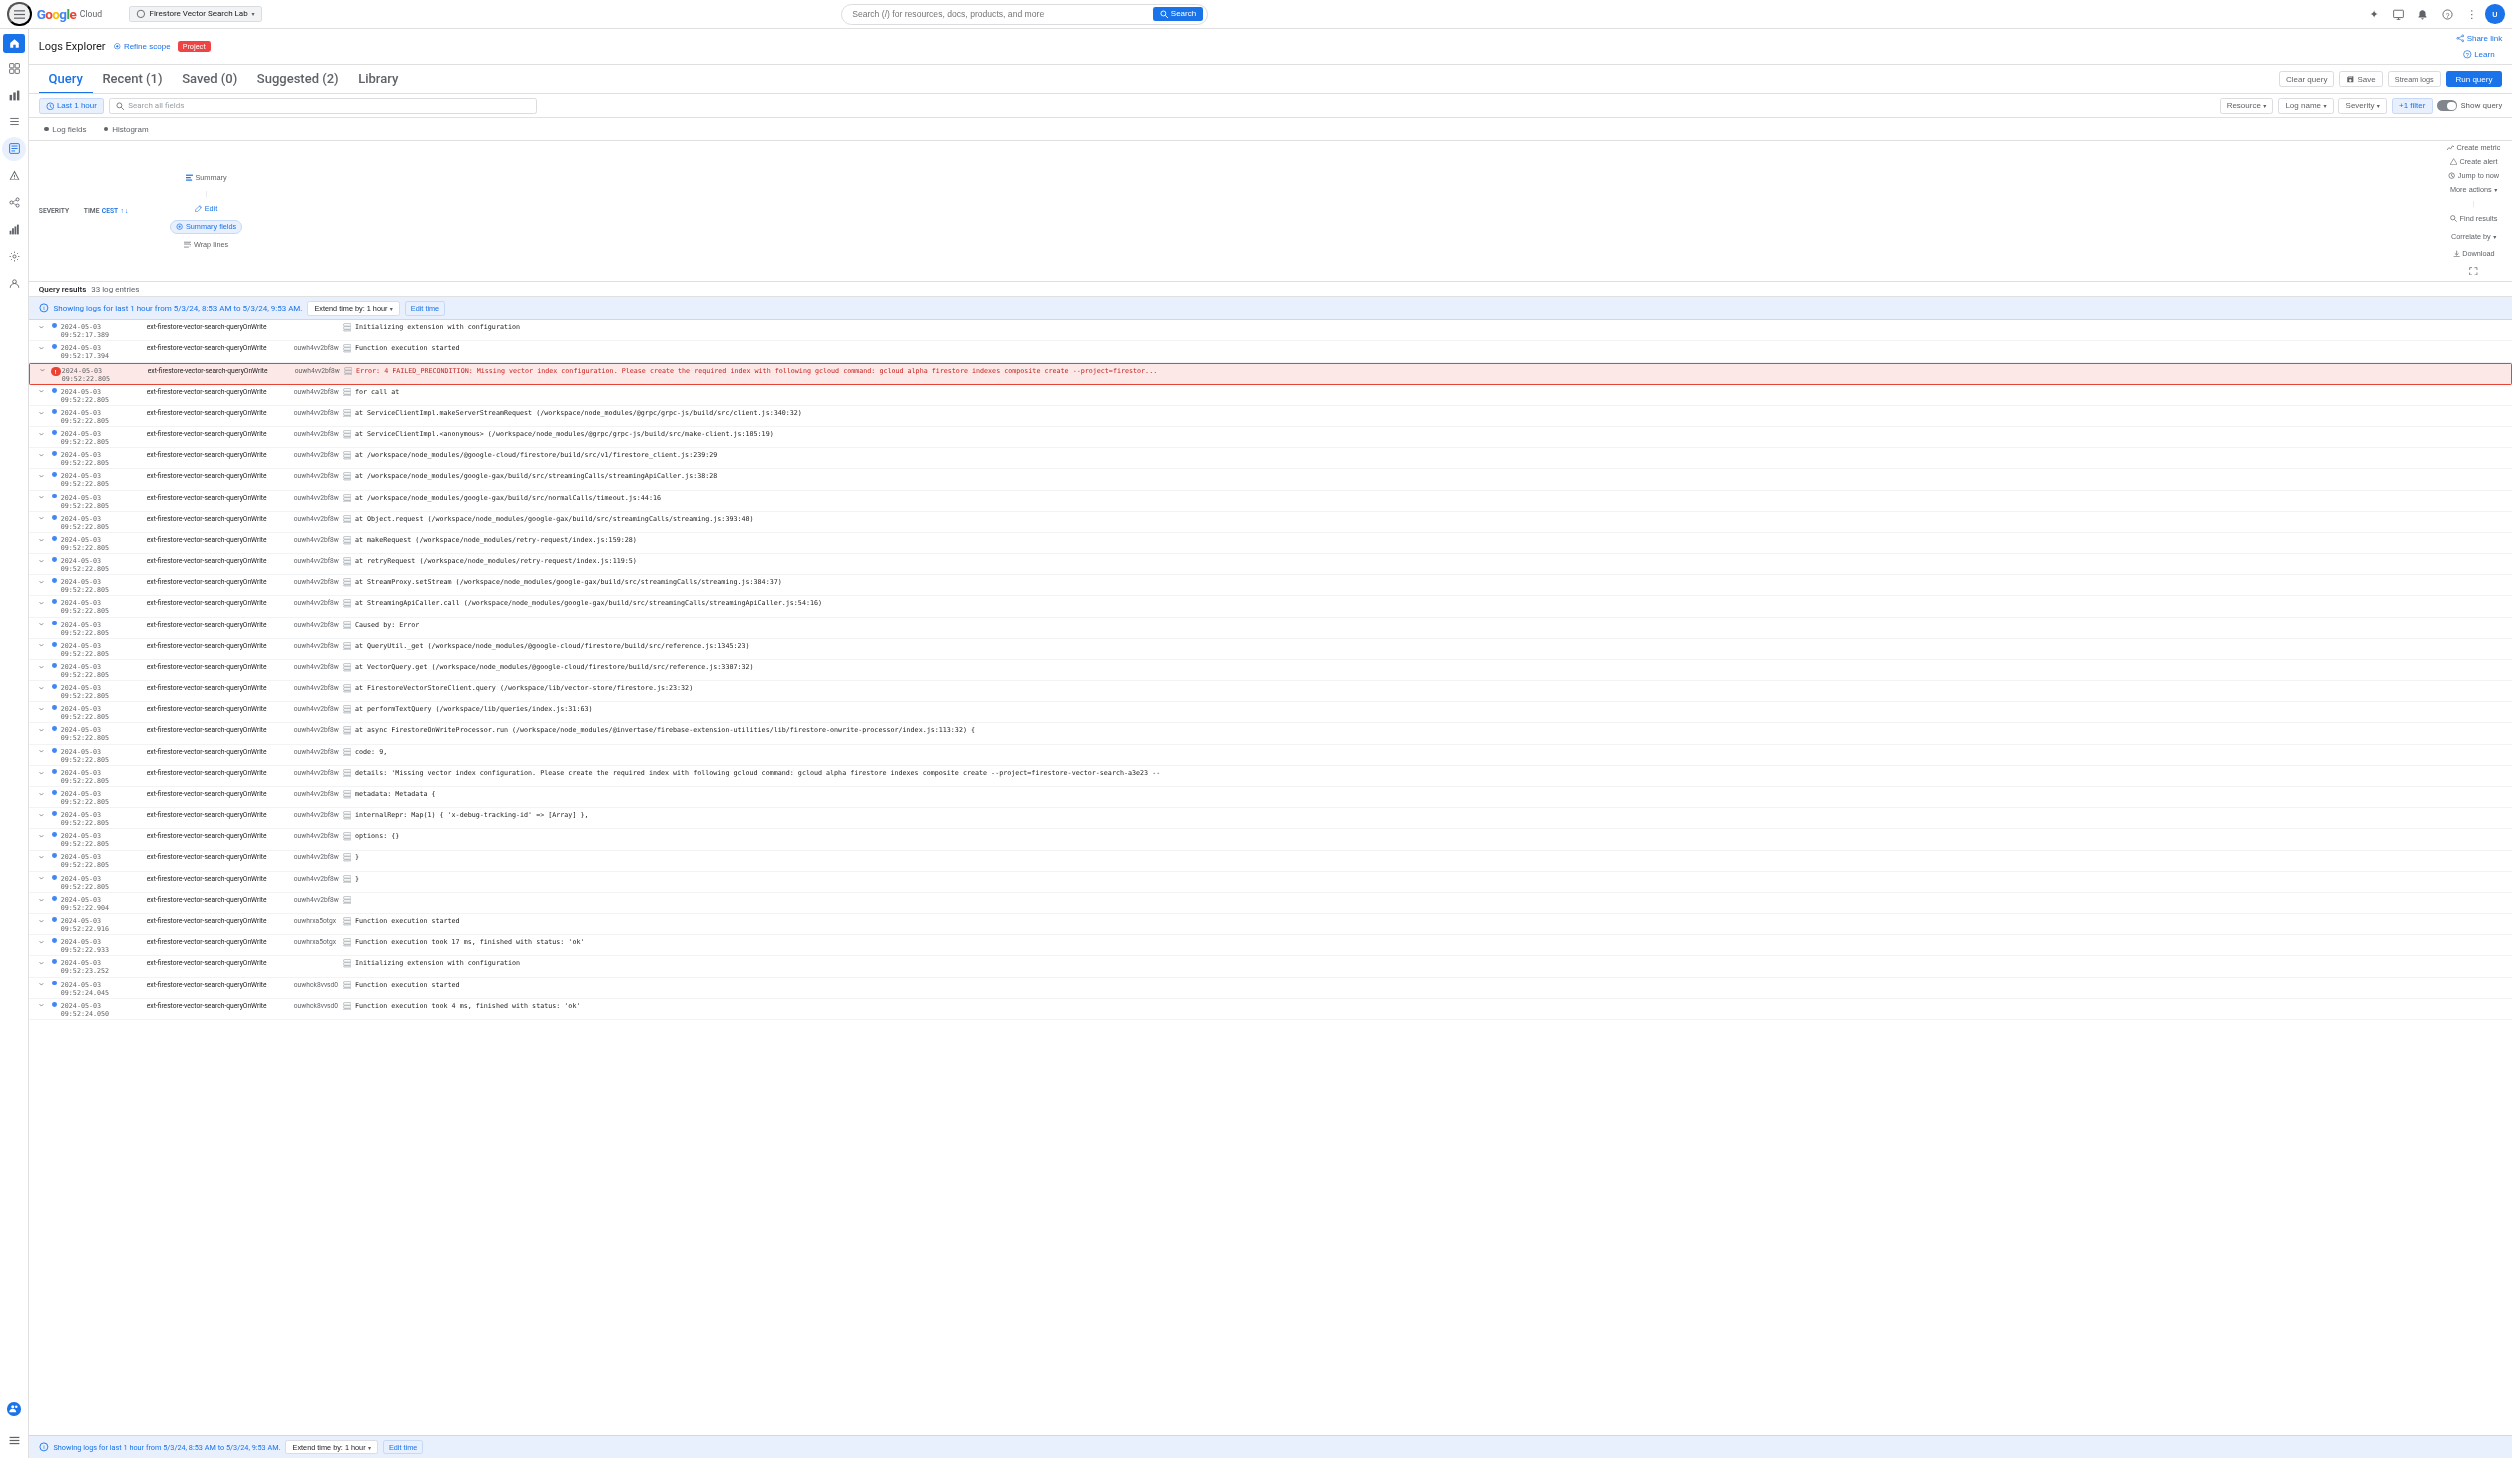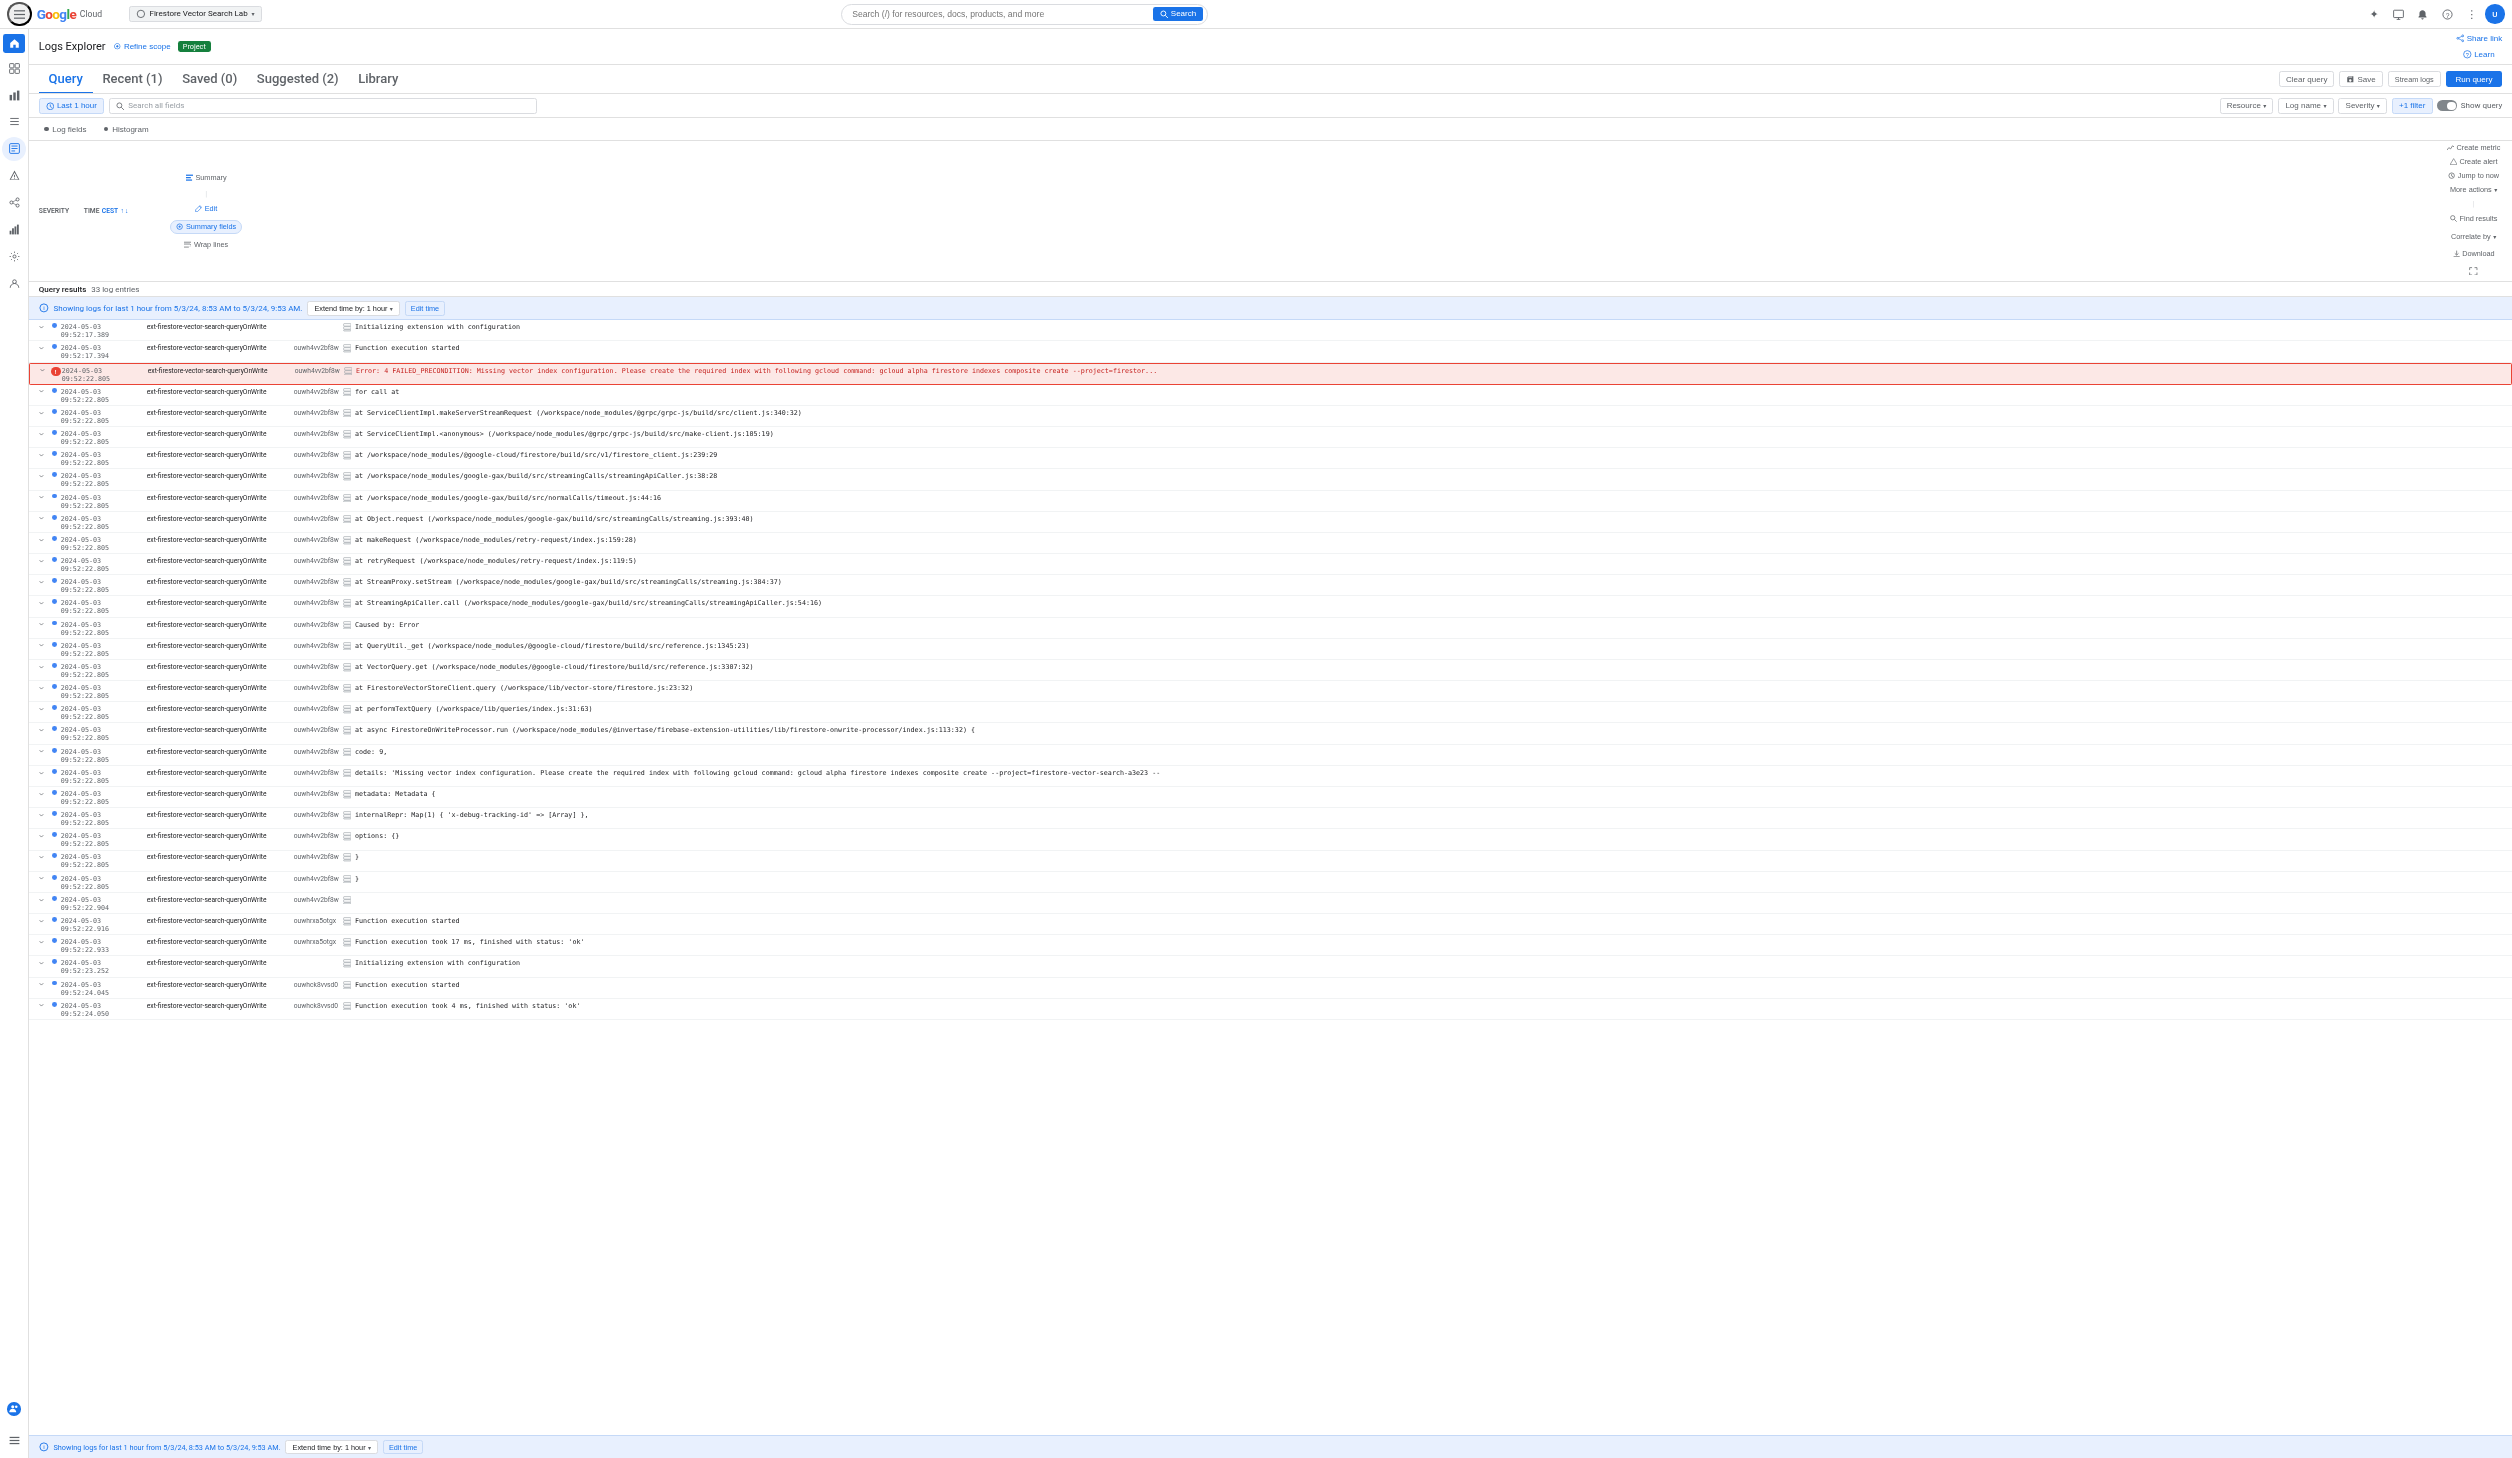--- a/index.html
+++ b/index.html
@@ -24,21 +24,21 @@
     .sidebar-icon.active { background: #e8f0fe; color: #1a73e8; }
     .sidebar-icon.active-fill { background: #1a73e8; color: #fff; border-radius: 2.4px; width: 22px; height: 19.6px; }
     
     
     .main-content { flex: 1; overflow: hidden; display: flex; flex-direction: column; background: #fff; }
     
     
     .page-header { display: flex; align-items: center; padding: 4.9px 9.8px; border-bottom: 0.6px solid #e0e0e0; gap: 7.3px; }
     .page-title { font-size: 11px; font-weight: 400; color: #202124; }
     .refine-scope-btn { display: flex; align-items: center; gap: 2.4px; color: #1a73e8; font-size: 8px; cursor: pointer; border: none; background: none; }
-    .project-badge { background: #15803d; color: #fff; border-radius: 2.4px; padding: 1.2px 4.9px; font-size: 7.3px; text-align: center; }
+    .project-badge { background: #ef4444; color: #fff; border-radius: 2.4px; padding: 1.2px 4.9px; font-size: 7.3px; text-align: center; }
     .header-right { margin-left: auto; display: flex; align-items: center; gap: 7.3px; flex-direction: column; }
     .share-link-btn { display: flex; align-items: center; gap: 2.4px; color: #1a73e8; font-size: 8px; cursor: pointer; border: none; background: none; }
     .learn-btn { display: flex; align-items: center; gap: 2.4px; color: #1a73e8; font-size: 8px; cursor: pointer; border: none; background: none; }
     
     
     .tabs-bar { display: flex; align-items: center; border-bottom: 0.6px solid #e0e0e0; padding: 0 9.8px; gap: 0; }
     .tab { padding: 6.1px 9.8px; font-size: 13px; cursor: pointer; color: #5f6368; border-bottom: 1.2px solid transparent; font-weight: 500; }
     .tab.active { color: #1a73e8; border-bottom: 1.2px solid #1a73e8; }
     .tabs-actions { margin-left: auto; display: flex; align-items: center; gap: 4.9px; }
     .action-btn { display: flex; align-items: center; gap: 2.4px; color: #5f6368; font-size: 8px; cursor: pointer; border: 0.6px solid #dadce0; background: #fff; border-radius: 2.4px; padding: 2.4px 6.1px; }

